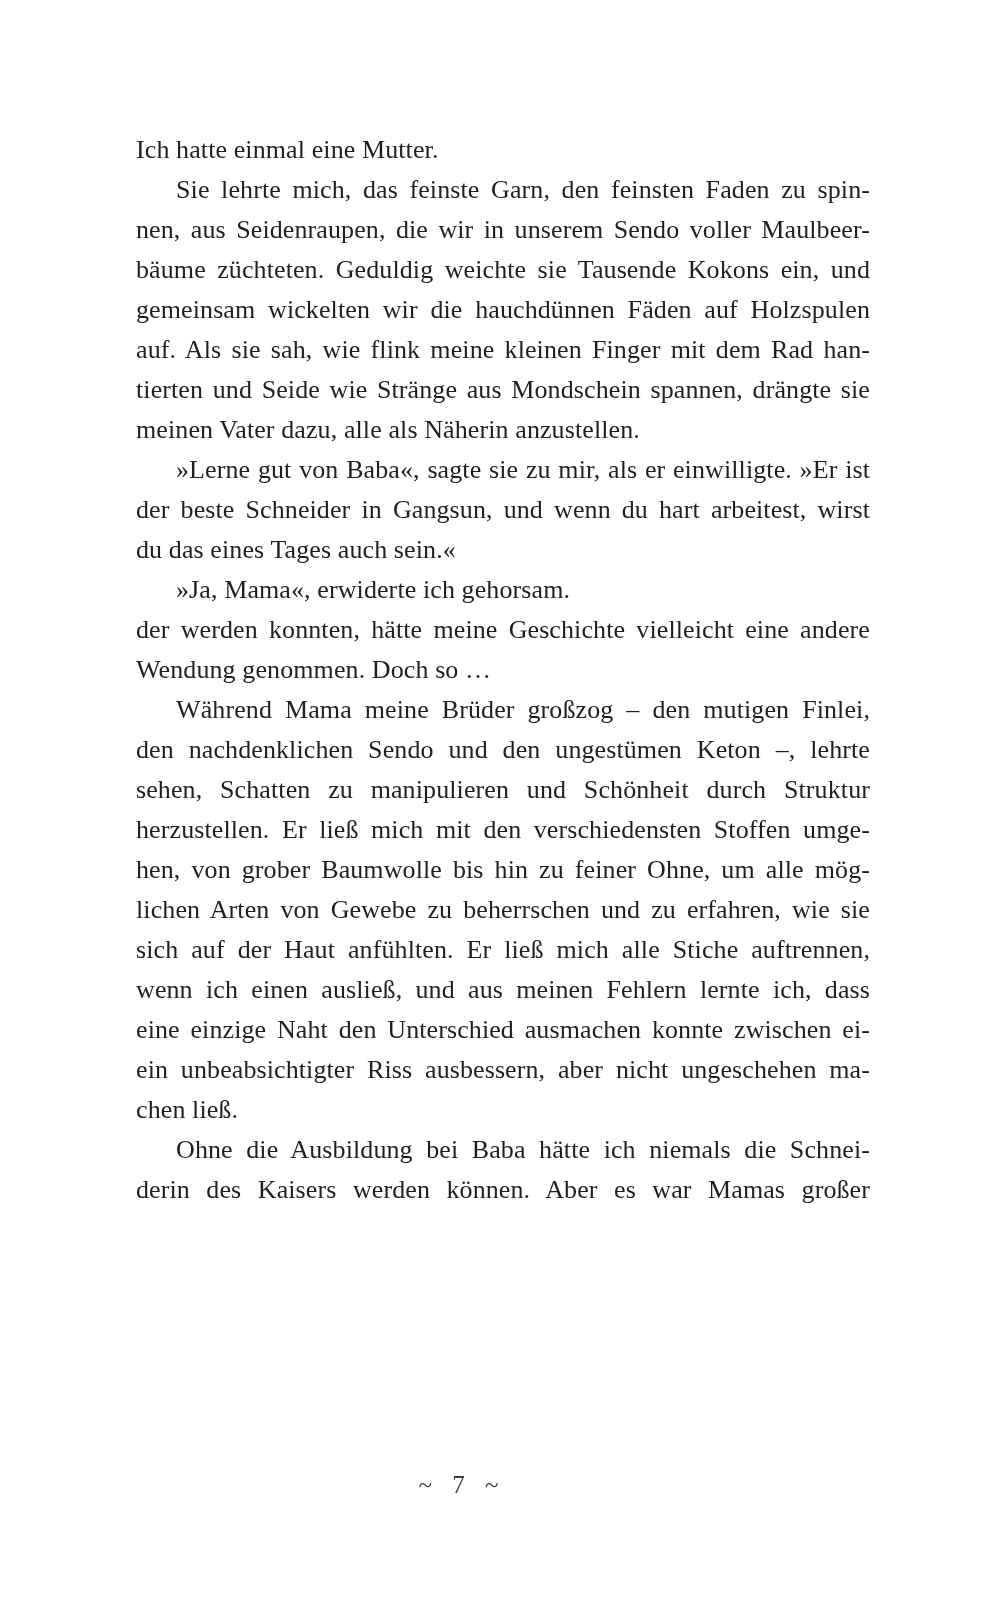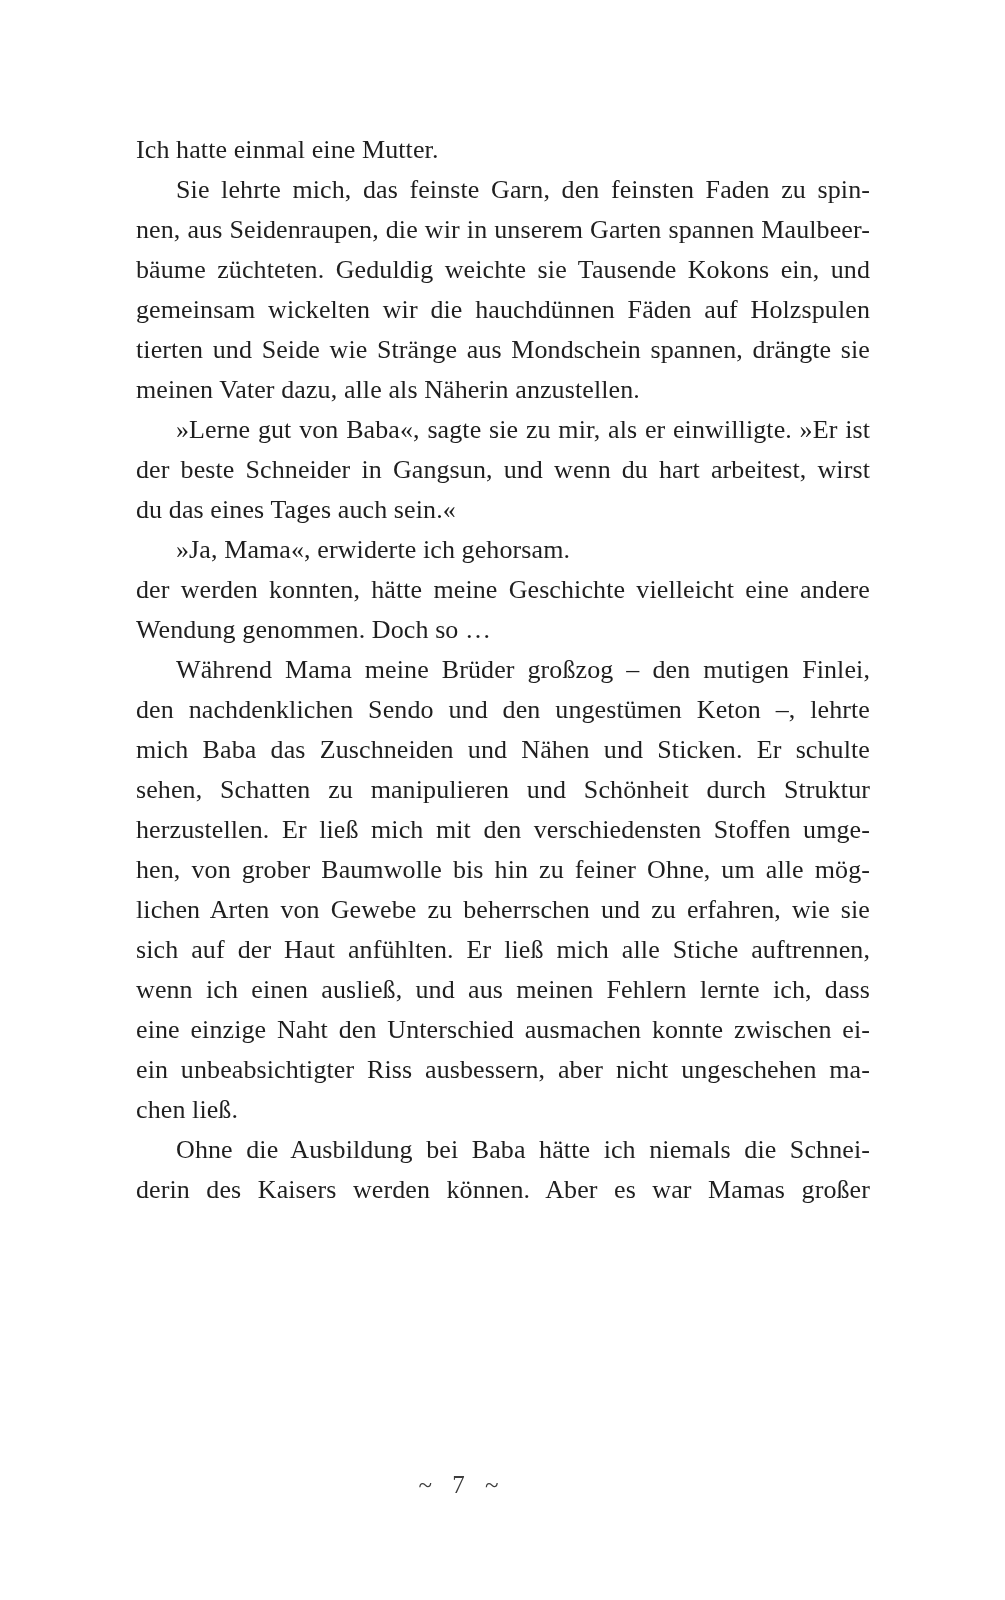--- a/index.html
+++ b/index.html
@@ -53,34 +53,34 @@
     letter-spacing: 7px;
   }
 </style>
 </head>
 <body>
 
 <div class="page">
   <main class="text-block">
     <p class="line end">Ich hatte einmal eine Mutter.</p>
     <p class="line indent">Sie lehrte mich, das feinste Garn, den feinsten Faden zu spin-</p>
-    <p class="line">nen, aus Seidenraupen, die wir in unserem Garten spannen Maulbeer-</p>
+    <p class="line">nen, aus Seidenraupen, die wir in unserem Sendo voller Maulbeer-</p>
     <p class="line">bäume züchteten. Geduldig weichte sie Tausende Kokons ein, und</p>
     <p class="line">gemeinsam wickelten wir die hauchdünnen Fäden auf Holzspulen</p>
+    <p class="line">auf. Als sie sah, wie flink meine kleinen Finger mit dem Rad han-</p>
     <p class="line">tierten und Seide wie Stränge aus Mondschein spannen, drängte sie</p>
     <p class="line end">meinen Vater dazu, alle als Näherin anzustellen.</p>
     <p class="line indent">»Lerne gut von Baba«, sagte sie zu mir, als er einwilligte. »Er ist</p>
     <p class="line">der beste Schneider in Gangsun, und wenn du hart arbeitest, wirst</p>
     <p class="line end">du das eines Tages auch sein.«</p>
     <p class="line indent end">»Ja, Mama«, erwiderte ich gehorsam.</p>
     <p class="line">der werden konnten, hätte meine Geschichte vielleicht eine andere</p>
     <p class="line end">Wendung genommen. Doch so …</p>
     <p class="line indent">Während Mama meine Brüder großzog – den mutigen Finlei,</p>
     <p class="line">den nachdenklichen Sendo und den ungestümen Keton –, lehrte</p>
-    <p class="line">mich Baba das Zuschneiden und Nähen und Sticken. Er schulte</p>
     <p class="line">sehen, Schatten zu manipulieren und Schönheit durch Struktur</p>
     <p class="line">herzustellen. Er ließ mich mit den verschiedensten Stoffen umge-</p>
     <p class="line">hen, von grober Baumwolle bis hin zu feiner Ohne, um alle mög-</p>
     <p class="line">lichen Arten von Gewebe zu beherrschen und zu erfahren, wie sie</p>
     <p class="line">sich auf der Haut anfühlten. Er ließ mich alle Stiche auftrennen,</p>
     <p class="line">wenn ich einen ausließ, und aus meinen Fehlern lernte ich, dass</p>
     <p class="line">eine einzige Naht den Unterschied ausmachen konnte zwischen ei-</p>
     <p class="line">ein unbeabsichtigter Riss ausbessern, aber nicht ungeschehen ma-</p>
     <p class="line end">chen ließ.</p>
     <p class="line indent">Ohne die Ausbildung bei Baba hätte ich niemals die Schnei-</p>

